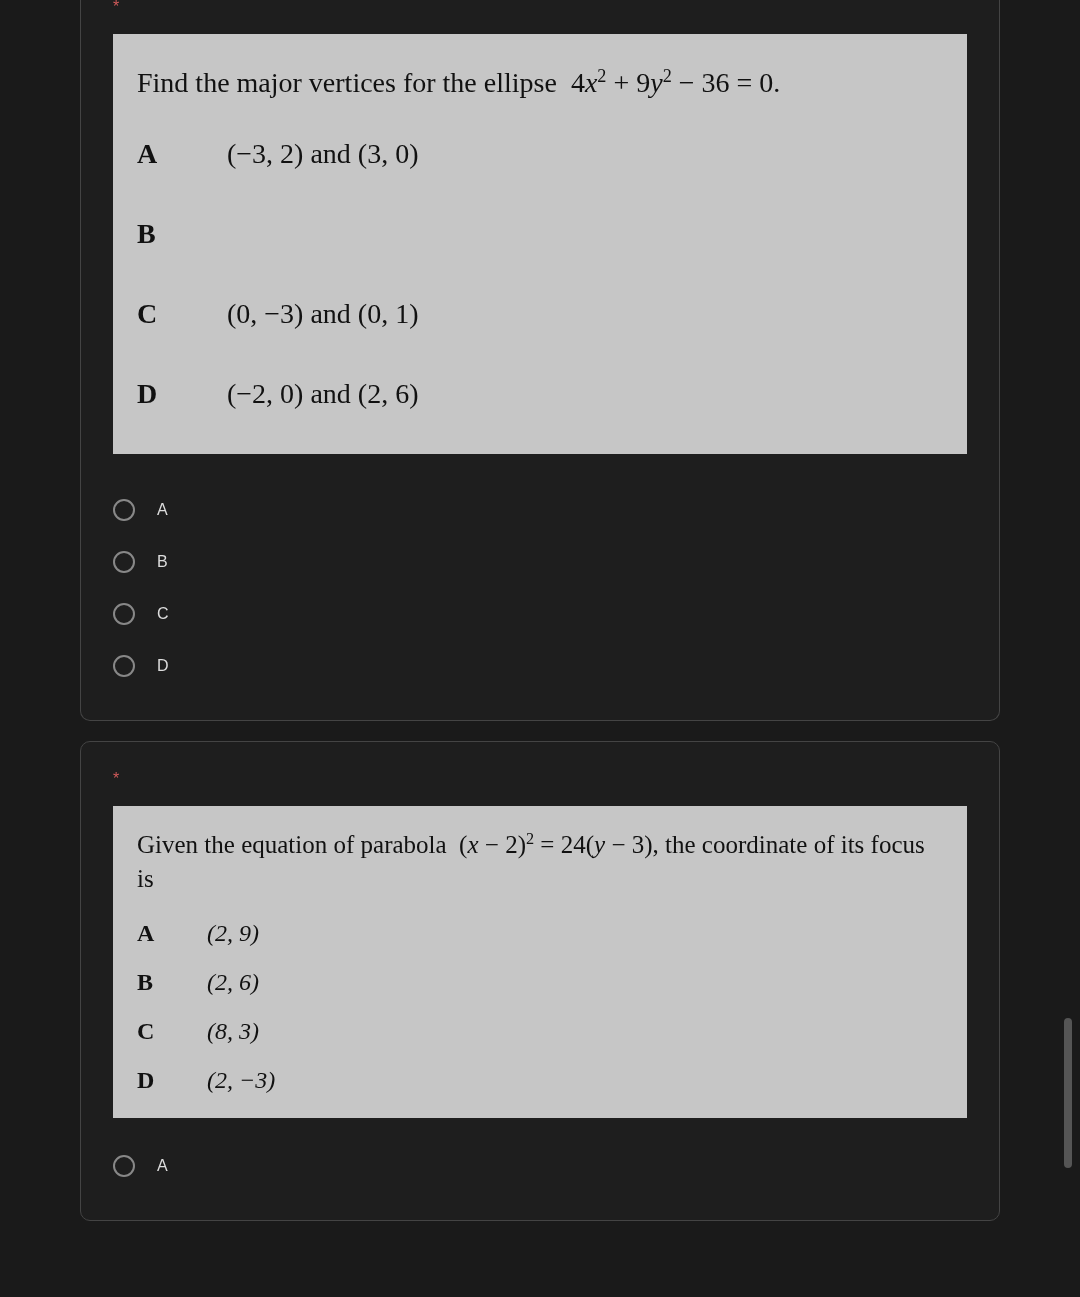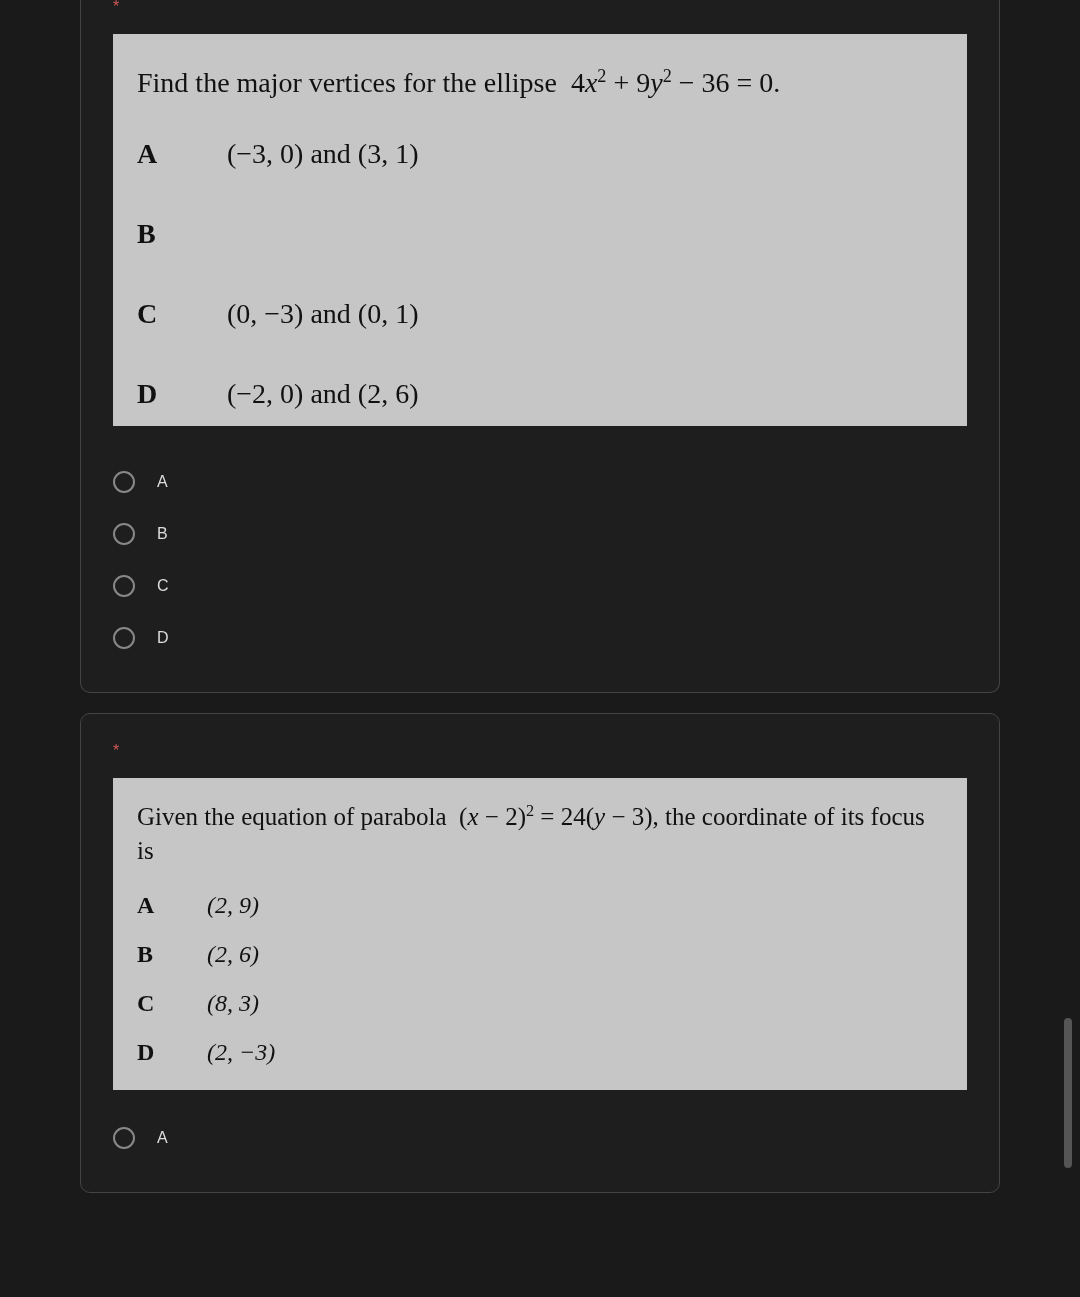--- a/index.html
+++ b/index.html
@@ -29,21 +29,21 @@
   .required-star {
     color: #d25b5b;
     font-size: 16px;
     padding: 10px 0 18px 32px;
     display: block;
   }
   .question-image {
     background: #c6c6c6;
     color: #111;
     margin: 0 32px 18px 32px;
-    padding: 30px 24px 16px 24px;
+    padding: 30px 24px 44px 24px;
     font-family: "Times New Roman", Times, serif;
     box-sizing: border-box;
   }
   .q-prompt {
     font-size: 28px;
     margin-bottom: 36px;
     line-height: 1.35;
   }
   .q-prompt.small {
     font-size: 25px;
@@ -108,21 +108,21 @@
 <div class="page">
 
   <div class="card" style="margin-top:-12px; border-top:none; border-top-left-radius:0; border-top-right-radius:0;">
     <span class="required-star">*</span>
 
     <div class="question-image">
       <div class="q-prompt">Find the major vertices for the ellipse&nbsp; 4<i>x</i><sup>2</sup> + 9<i>y</i><sup>2</sup> − 36 = 0.</div>
 
       <div class="opt-row">
         <span class="opt-letter">A</span>
-        <span class="opt-text">(−3, 0) and (3, 1)</span>
+        <span class="opt-text">(−3, 2) and (3, 0)</span>
       </div>
       <div class="opt-row">
         <span class="opt-letter">B</span>
       </div>
       <div class="opt-row">
         <span class="opt-letter">C</span>
         <span class="opt-text">(0, −3) and (0, 1)</span>
       </div>
       <div class="opt-row" style="margin-bottom:0;">
         <span class="opt-letter">D</span>

